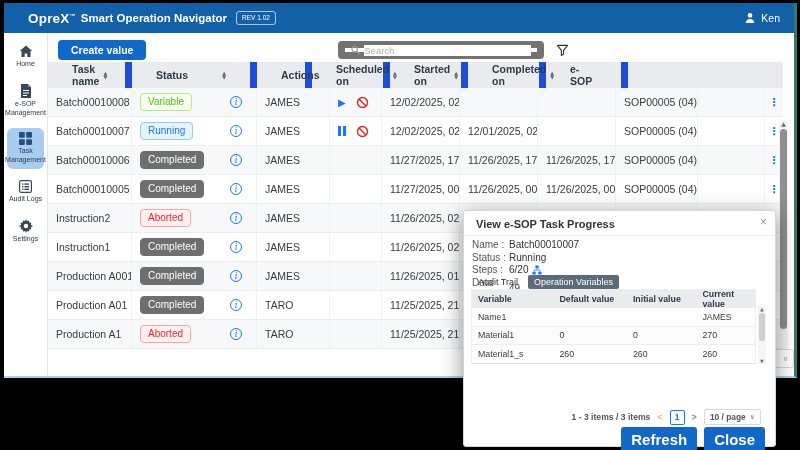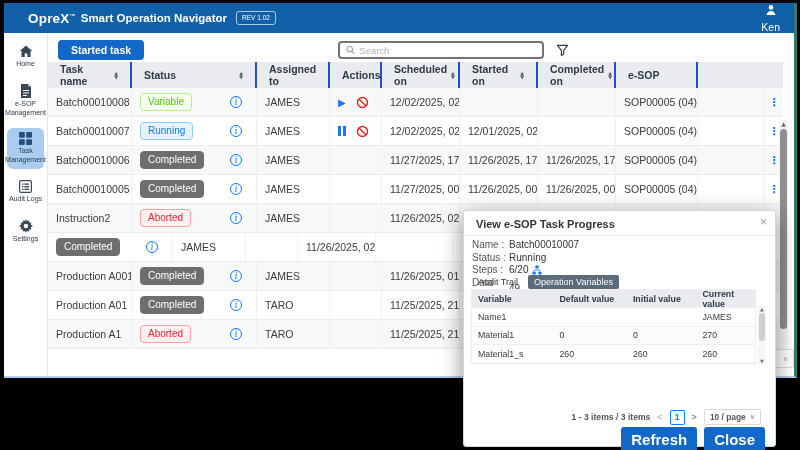--- a/index.html
+++ b/index.html
@@ -9,47 +9,47 @@
     border-right:3px solid #33796c; border-bottom:2px solid #aecfec; }
 
   
   .hdr { position:absolute; left:0; top:0; width:100%; height:30px; background:#1160a8;
     display:flex; align-items:center; padding:0 14px 0 24px; color:#fff; }
   .brand { font-weight:bold; font-size:13.5px; letter-spacing:.2px; }
   .brand-tm { font-size:6px; vertical-align:super; }
   .hdr-title { font-size:11.5px; font-weight:600; margin-left:5px; }
   .rev-badge { margin-left:9px; border:1px solid rgba(255,255,255,.65); border-radius:3px;
     font-size:6.5px; padding:1px 5px; line-height:1.4; }
-  .hdr-user { margin-left:auto; display:flex; align-items:center; gap:5px; font-size:10.5px;flex-direction:column; }
+  .hdr-user { margin-left:auto; display:flex; align-items:center; gap:5px; font-size:10.5px; }
 
   
   .sidebar { position:absolute; left:0; top:30px; width:44px; bottom:0; background:#fff;
     border-right:1px solid #e3e6ea; display:flex; flex-direction:column; padding-top:5px; }
   .side-item { margin:3px 3px 4px 3px; padding:4px 1px 4px 1px; border-radius:6px; display:flex;
     flex-direction:column; align-items:center; gap:2px; cursor:pointer; }
   .side-item .lbl { font-size:7px; color:#2c3a49; text-align:center; line-height:1.25; }
   .side-item.active { background:#a9cdf1; }
   .side-item svg { display:block; }
 
   
   .content { position:absolute; left:44px; top:30px; right:0; bottom:0; background:#fff; }
   .toolbar { position:absolute; left:0; top:0; width:100%; height:29px; }
   .create-btn { position:absolute; left:10px; top:7px; background:#1268c9; color:#fff; border:none;
     border-radius:4px; font-size:10.5px; font-weight:bold; padding:4px 13px; cursor:pointer; font-family:inherit; }
-  .search-box { position:absolute; left:290px; top:8px; width:206px; height:18px; border:2px solid #737373;
+  .search-box { position:absolute; left:290px; top:8px; width:206px; height:18px; border:7px solid #737373;
     border-radius:4px; background:#fff; display:flex; align-items:center; padding:0 6px; gap:4px; }
   .search-box input { border:none; outline:none; font-size:9.5px; color:#333; width:100%; font-family:inherit; }
   .search-box input::placeholder { color:#b0b0b0; }
   .funnel-btn { position:absolute; left:501px; top:8px; width:26px; height:18px; display:flex;
     align-items:center; justify-content:center; cursor:pointer; background:transparent; border:none; }
 
   
   .tbl { position:absolute; left:0; top:29px; width:735px; }
   .thead { display:flex; height:26px; background:#e9ebee; align-items:center; }
-  .th { font-size:10.5px; font-weight:bold; color:#2f3b47; padding:0 12px; display:flex; align-items:center; height:100%; border-right:2px solid #1d4ed8; }
+  .th { font-size:10.5px; font-weight:bold; color:#2f3b47; padding:0 24px; display:flex; align-items:center; height:100%; border-right:7px solid #1d4ed8; }
   .th:last-child { border-right:none; }
   .sort { margin-left:auto; display:flex; flex-direction:column; line-height:4px; color:#5a6472; padding-left:4px; }
   .sort b { font-size:5px; font-family:"DejaVu Sans", sans-serif; font-weight:normal; }
   .trow { display:flex; height:29px; align-items:center; border-bottom:1px solid #ececec; background:#fff; }
   .trow:nth-child(even) { background:#f7f8fa; }
   .c { font-size:10.5px; color:#3a3a3a; padding:0 8px; height:100%; display:flex; align-items:center; border-right:1px solid #f0f1f3; overflow:hidden; white-space:nowrap; }
   .c:last-child { border-right:none; }
   .w-name{width:84px}.w-status{width:125px}.w-assigned{width:73px}.w-actions{width:52px}
   .w-sched{width:78px}.w-start{width:78px}.w-comp{width:78px}.w-esop{width:82px}.w-tags{width:67px}.w-kebab{width:18px;padding:0 2px;justify-content:center}
   .badge { font-size:10px; border-radius:4px; padding:1px 7px; line-height:1.35; }
@@ -178,21 +178,21 @@
       <svg width="14" height="14" viewBox="0 0 16 16">
           <path d="M8 0l1 2.2 2.4-.6.3 2.4 2.4.3-.6 2.4L16 8l-2.5 1.3.6 2.4-2.4.3-.3 2.4-2.4-.6L8 16l-1-2.2-2.4.6-.3-2.4-2.4-.3.6-2.4L0 8l2.5-1.3-.6-2.4 2.4-.3.3-2.4 2.4.6z" fill="#394857"></path>
           <circle cx="8" cy="8" r="2.6" fill="#fff"></circle>
         </svg>
       <span class="lbl">Settings</span>
     </div>
   </div>
 
   <div class="content">
     <div class="toolbar">
-      <button class="create-btn">Started task</button>
+      <button class="create-btn">Create value</button>
       <div class="search-box">
         <svg width="10" height="10" viewBox="0 0 10 10">
             <circle cx="4" cy="4" r="3" fill="none" stroke="#9aa0a6" stroke-width="1.2"></circle>
             <line x1="6.3" y1="6.3" x2="9.2" y2="9.2" stroke="#9aa0a6" stroke-width="1.2"></line>
           </svg>
         <input placeholder="Search" style="">
       </div>
       <button class="funnel-btn">
         <svg width="13" height="13" viewBox="0 0 14 14">
             <path d="M1.5 1.5h11L8.2 6.8v4.1l-2.4 1.4V6.8z" fill="none" stroke="#333" stroke-width="1.2" stroke-linejoin="round"></path>
@@ -209,23 +209,20 @@
               <b>▼</b>
             </span>
           </div>
         <div class="th w-status">
             <span>Status</span>
             <span class="sort">
               <b>▲</b>
               <b>▼</b>
             </span>
           </div>
-        <div class="th w-assigned">
-            <span>Assigned to</span>
-          </div>
         <div class="th w-actions">
             <span>Actions</span>
           </div>
         <div class="th w-sched">
             <span>Scheduled on</span>
             <span class="sort">
               <b>▲</b>
               <b>▼</b>
             </span>
           </div>
@@ -352,20 +349,21 @@
         <div class="c w-start"></div>
         <div class="c w-comp"></div>
         <div class="c w-esop"></div>
         <div class="c w-tags"></div>
         <div class="c w-kebab">
             <span class="kebab">⋮</span>
           </div>
       </div>
 
       <div class="trow">
+        <div class="c w-name">Instruction1</div>
         <div class="c w-status">
             <span class="badge badge-completed">Completed</span>
             <span class="info-i">i</span>
           </div>
         <div class="c w-assigned">JAMES</div>
         <div class="c w-actions actions-cell"></div>
         <div class="c w-sched">11/26/2025, 02:30</div>
         <div class="c w-start"></div>
         <div class="c w-comp"></div>
         <div class="c w-esop"></div>

